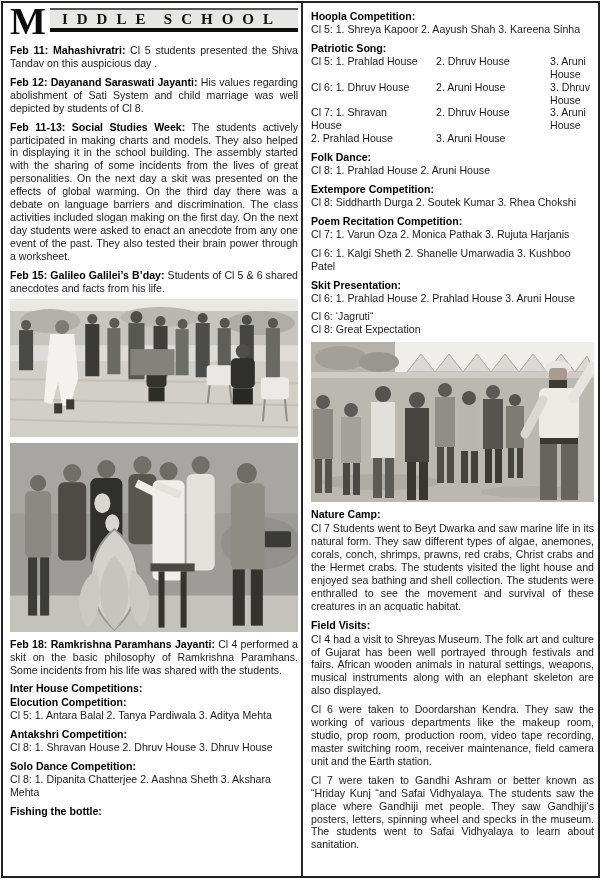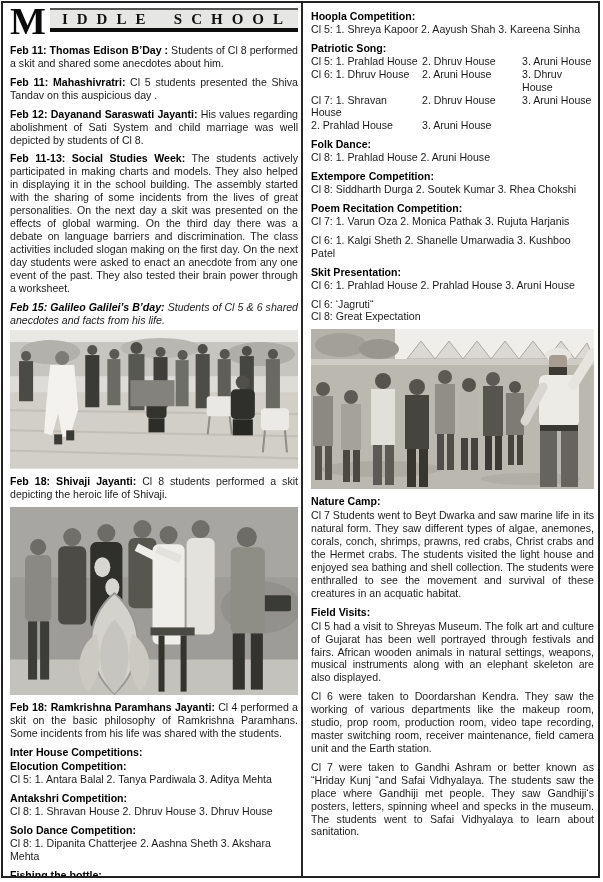--- a/index.html
+++ b/index.html
@@ -13,55 +13,54 @@
   .col-left{left:7px;top:3px;width:288px;}
   .col-right{left:308px;top:7px;width:283px;}
 
   
   .masthead{display:flex;align-items:stretch;height:31px;margin-bottom:7px;}
   .m-initial{font-family:"Liberation Serif",serif;font-weight:700;font-size:38px;
              line-height:31px;color:#0b0b0b;padding-right:4px;}
   .m-band{flex:1;margin-top:2px;margin-bottom:5px;background:#e6e6e4;
           border-top:2px solid #555;border-bottom:4px solid #0d0d0d;
           display:flex;justify-content:space-between;align-items:center;
-          padding:0 6px 0 12px;font-family:"Liberation Serif",serif;font-weight:700;
+          padding:0 16px 0 12px;font-family:"Liberation Serif",serif;font-weight:700;
           font-size:15px;color:#111;}
   .m-band .w{letter-spacing:9px;white-space:nowrap;}
 
   .para{margin:0 0 6px 0;text-align:justify;}
   .para b{color:#000;}
   .sect{margin:0 0 6px 0;}
   .sect-title{font-weight:700;color:#000;}
   .sect-line{text-align:left;}
   .heading{font-weight:700;color:#000;margin:2px 0 1px 0;}
 
-  .prow{display:grid;grid-template-columns:107px 96px 1fr;column-gap:4px;}
+  .prow{display:grid;grid-template-columns:107px 96px 1fr;column-gap:18px;}
 
   figure.photo{margin:3px 0 6px 0;padding:0;}
   figure.photo svg{display:block;width:100%;height:auto;}
 
-  .mb2{margin-bottom:4px;font-style:italic;}
+  .mb2{margin-bottom:4px;}
 </style>
 </head>
 <body>
 
 <div class="frame">
   <div class="divider"></div>
 
   <div class="col col-left">
 
     <div class="masthead">
       <span class="m-initial">M</span>
       <div class="m-band">
         <span class="w">IDDLE</span>
         <span class="w">SCHOOL</span>
       </div>
     </div>
 
-    <p class="para"><b>Feb 11: Thomas Edison B’Day :</b><span> Students of Cl 8 performed a skit and shared some anecdotes about him.</span></p>
     <p class="para"><b>Feb 11: Mahashivratri:</b><span> Cl 5 students presented the Shiva Tandav on this auspicious day .</span></p>
     <p class="para"><b>Feb 12: Dayanand Saraswati Jayanti:</b><span> His values regarding abolishment of Sati System and child marriage was well depicted by students of Cl 8.</span></p>
     <p class="para"><b>Feb 11-13: Social Studies Week:</b><span> The students actively participated in making charts and models. They also helped in displaying it in the school building. The assembly started with the sharing of some incidents from the lives of great personalities. On the next day a skit was presented on the effects of global warming. On the third day there was a debate on language barriers and discrimination. The class activities included slogan making on the first day. On the next day students were asked to enact an anecdote from any one event of the past. They also tested their brain power through a worksheet.</span></p>
     <p class="para mb2"><b>Feb 15: Galileo Galilei’s B’day:</b><span> Students of Cl 5 &amp; 6 shared anecdotes and facts from his life.</span></p>
 
     <figure class="photo">
       <svg viewBox="0 0 287 138" xmlns="http://www.w3.org/2000/svg">
         <rect width="287" height="138" fill="#dddcd8"></rect>
         <rect width="287" height="14" fill="#e9e8e5"></rect>
         <rect y="12" width="287" height="34" fill="#c6c5c0"></rect>
@@ -111,21 +110,20 @@
             <rect x="136" y="62" width="20" height="26" rx="4" fill="#34342f"></rect>
           <rect x="138" y="88" width="16" height="14" fill="#2c2c28"></rect>
           <circle cx="232" cy="52" r="7" fill="#504f49"></circle>
             <rect x="220" y="59" width="24" height="30" rx="5" fill="#2f2f2b"></rect>
           <rect x="222" y="89" width="20" height="16" fill="#272724"></rect>
           <rect x="120" y="50" width="44" height="26" fill="#83827c"></rect>
         </g>
       </svg>
     </figure>
 
-    <p class="para"><b>Feb 18: Shivaji Jayanti:</b><span> Cl 8 students performed a skit depicting the heroic life of Shivaji.</span></p>
 
     <figure class="photo">
       <svg viewBox="0 0 287 188" xmlns="http://www.w3.org/2000/svg">
         <rect width="287" height="188" fill="#9d9c98"></rect>
         <rect width="287" height="70" fill="#a7a6a2"></rect>
         <rect y="152" width="287" height="36" fill="#c4c2bc"></rect>
         <ellipse cx="250" cy="100" rx="40" ry="26" fill="#92918d"></ellipse>
         <rect x="244" y="88" width="36" height="16" rx="2" fill="#3a3a36"></rect>
         <g>
           <circle cx="28" cy="40" r="8" fill="#6d6c66"></circle>
@@ -311,18 +309,18 @@
       </svg>
     </figure>
 
     <div class="sect">
       <div class="sect-title">Nature Camp:</div>
       <p class="para" style="margin-top:1px">Cl 7 Students went to Beyt Dwarka and saw marine life in its natural form. They saw different types of algae, anemones, corals, conch, shrimps, prawns, red crabs, Christ crabs and the Hermet crabs. The students visited the light house and enjoyed sea bathing and shell collection. The students were enthralled to see the movement and survival of these creatures in an acquatic habitat.</p>
     </div>
 
     <div class="sect">
       <div class="sect-title">Field Visits:</div>
-      <p class="para" style="margin-top:1px">Cl 5 had a visit to Shreyas Museum. The folk art and culture of Gujarat has been well portrayed through festivals and fairs. African wooden animals in natural settings, weapons, musical instruments along with an elephant skeleton are also displayed.</p>
+      <p class="para" style="margin-top:1px">Cl 4 had a visit to Shreyas Museum. The folk art and culture of Gujarat has been well portrayed through festivals and fairs. African wooden animals in natural settings, weapons, musical instruments along with an elephant skeleton are also displayed.</p>
       <p class="para"> Cl 6 were taken to Doordarshan Kendra. They saw the working of various departments like the makeup room, studio, prop room, production room, video tape recording, master switching room, receiver maintenance, field camera unit and the Earth station.</p>
       <p class="para">Cl 7 were taken to Gandhi Ashram or better known as “Hriday Kunj “and Safai Vidhyalaya. The students saw the place where Gandhiji met people. They saw Gandhiji‘s posters, letters, spinning wheel and specks in the museum. The students went to Safai Vidhyalaya to learn about sanitation.</p>
     </div>
   </div>
 </div>
 
 </body></html>

